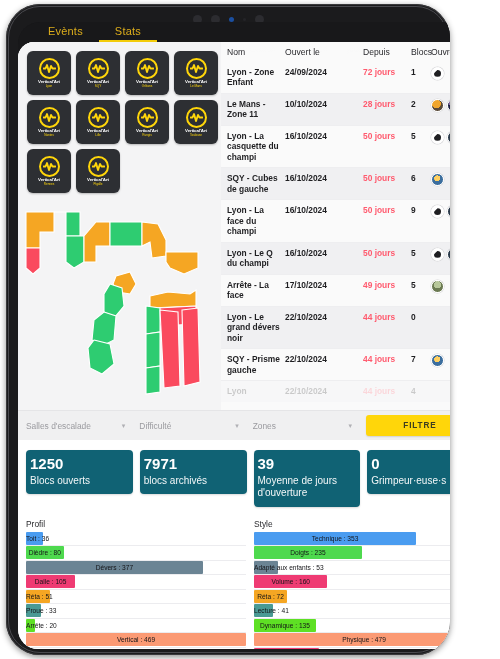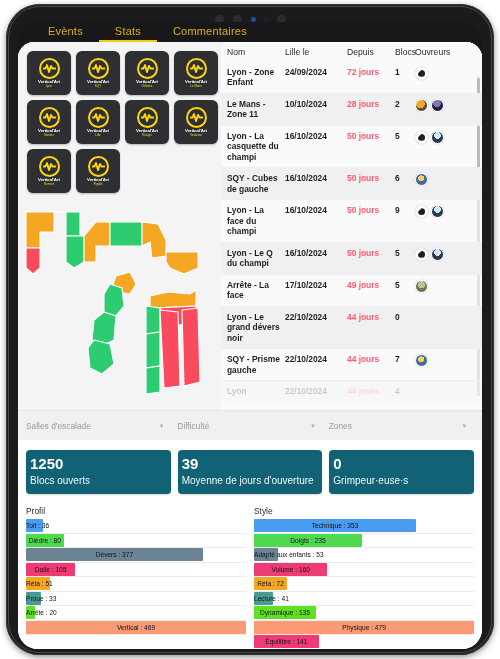--- a/index.html
+++ b/index.html
@@ -7,21 +7,21 @@
     width: 500px; height: 659px;
     background: #ffffff;
     font-family: "Liberation Sans", sans-serif;
     overflow: hidden;
   }
 
   
   #device {
     position: absolute;
     left: 6px; top: 4px;
-    width: 488px; height: 651px;
+    width: 444px; height: 651px;
     background: #1b1b1d;
     border-radius: 34px;
     box-shadow: 0 0 0 1px #3a3a3d inset, 0 2px 6px rgba(0,0,0,.45);
     overflow: hidden;
   }
   #bezel-hi {
     position: absolute; inset: 2px;
     border-radius: 32px;
     border: 1px solid #4a4a4f;
     pointer-events: none;
@@ -183,21 +183,21 @@
     font-size: 8.4px;
     color: #1f1f22;
     align-items: flex-start;
     border-bottom: 1px solid #eeeef0;
     cursor: pointer;
   }
   .trow:nth-child(even) { background: #f0f0f2; }
   .trow.faded { opacity: .22; }
   .c-nom   { width: 58px; padding-right: 4px; line-height: 1.25; }
   .c-date  { width: 62px; }
-  .c-dep   { width: 48px; color: #ff5a6e; }
+  .c-dep   { width: 48px; color: #ff5a6e; margin-left: 16px; }
   .c-blocs { width: 20px; }
   .c-ouv   { flex: 1; display: flex; gap: 3px; }
   .avatar {
     width: 13px; height: 13px;
     border-radius: 50%;
     border: 1px solid #ffffff;
     box-shadow: 0 0 0 .5px #d5d5d8;
     flex: 0 0 auto;
     background-size: cover;
   }
@@ -351,21 +351,20 @@
     <span class="cam blue"></span>
     <span class="cam tiny"></span>
     <span class="cam"></span>
   </div>
 
   <div id="app">
 
     <div id="tabbar">
       <div class="tab">Evènts</div>
       <div class="tab active">Stats</div>
-      <div class="tab">Commentaires</div>
     </div>
 
     <div id="sheet">
 
       <div id="upper">
 
         <div id="left-pane">
           <div id="logo-grid">
               <div class="logo-tile">
                 <span class="logo-mark">
@@ -482,21 +481,21 @@
         </div>
 
         <div id="table-pane">
           <div id="ghost-row">
             <span class="g1">- Pan Gullich</span>
             <span class="g2">06/04/2024</span>
             <span class="g3">jours</span>
           </div>
           <div id="thead">
             <span class="c-nom">Nom</span>
-            <span class="c-date">Lille le</span>
+            <span class="c-date">Ouvert le</span>
             <span class="c-dep" style="color:#2a2a2e">Depuis</span>
             <span class="c-blocs">Blocs</span>
             <span class="c-ouv">Ouvreurs</span>
           </div>
           <div id="tbody">
               <div class="trow">
                 <span class="c-nom">Lyon - Zone Enfant</span>
                 <span class="c-date">24/09/2024</span>
                 <span class="c-dep">72 jours</span>
                 <span class="c-blocs">1</span>
@@ -597,26 +596,31 @@
           <span class="caret">▾</span>
         </div>
         <div class="select">
           <span>Difficulté</span>
           <span class="caret">▾</span>
         </div>
         <div class="select">
           <span>Zones</span>
           <span class="caret">▾</span>
         </div>
+        <button id="filter-btn">FILTRE</button>
       </div>
 
       <div id="stats">
           <div class="stat">
             <div class="stat-val">1250</div>
             <div class="stat-lbl">Blocs ouverts</div>
+          </div>
+          <div class="stat">
+            <div class="stat-val">7971</div>
+            <div class="stat-lbl">blocs archivés</div>
           </div>
           <div class="stat">
             <div class="stat-val">39</div>
             <div class="stat-lbl">Moyenne de jours d'ouverture</div>
           </div>
           <div class="stat">
             <div class="stat-val">0</div>
             <div class="stat-lbl">Grimpeur·euse·s</div>
           </div>
         </div>

